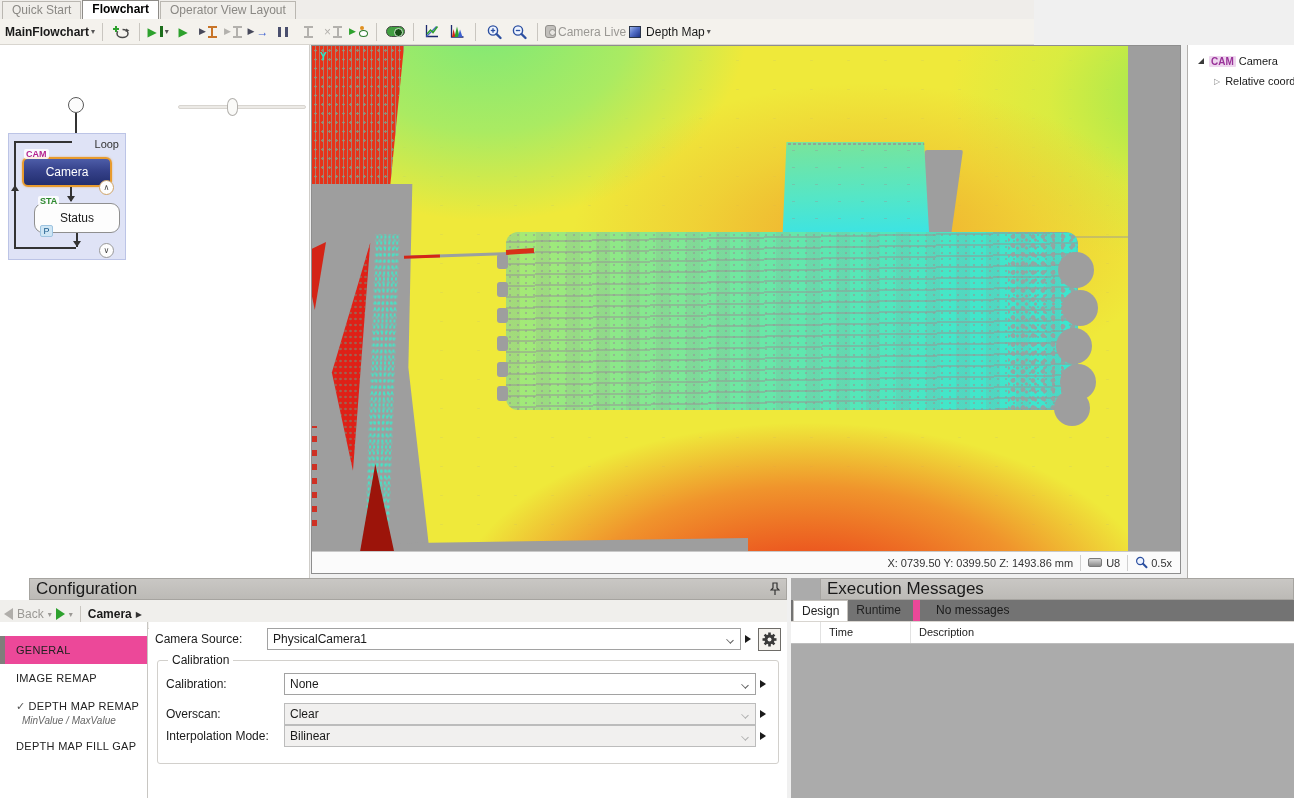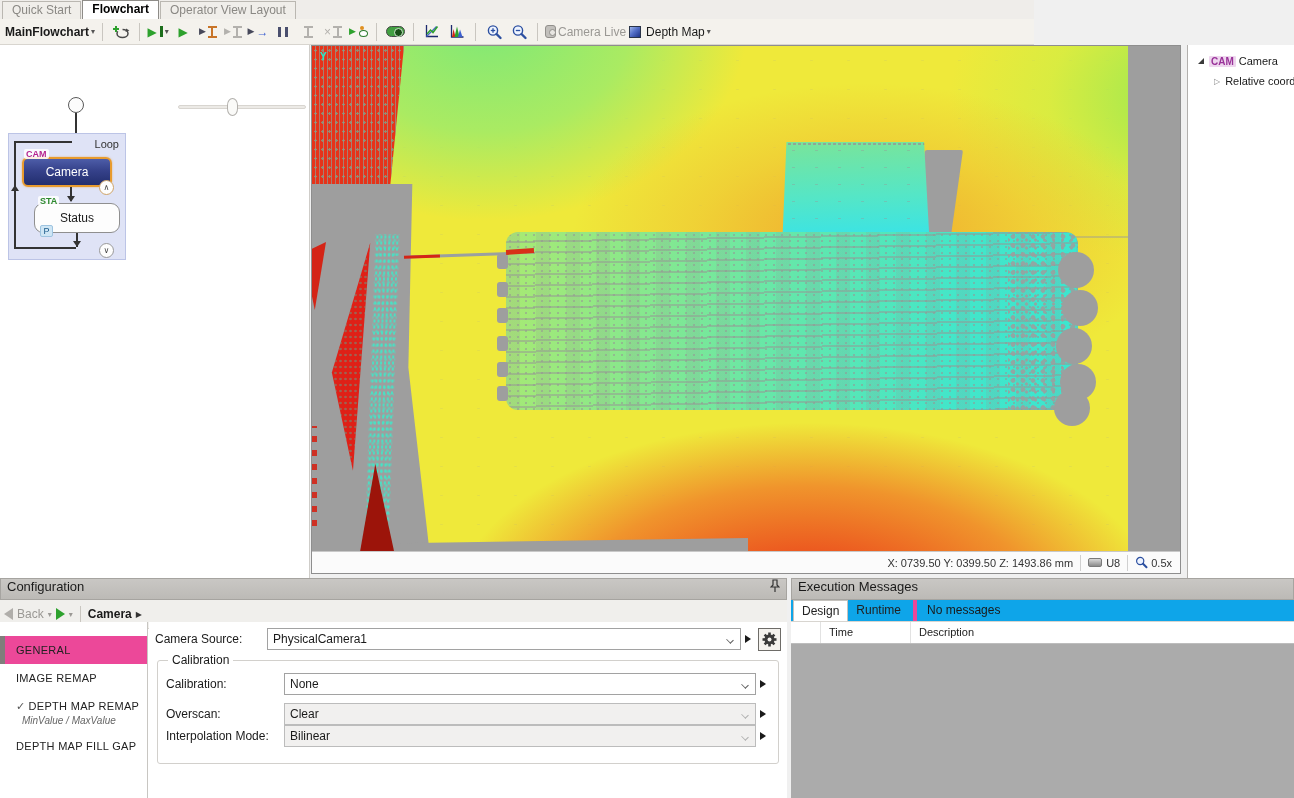--- a/index.html
+++ b/index.html
@@ -118,21 +118,21 @@
   
   .tree-panel { position:absolute; left:1187px; top:45px; width:107px; height:533px; background:#fff; border-left:1px solid #b2b0ad; overflow:hidden; }
   .tree-row { display:flex; align-items:center; height:20px; white-space:nowrap; font-size:11px; }
   .tree-row.lvl0 { padding-left:10px; margin-top:6px; }
   .tree-row.lvl1 { padding-left:26px; }
   .exp { width:0; height:0; border-bottom:6px solid #3a3a3a; border-left:6px solid transparent; margin-right:5px; }
   .col-tri { color:#8a8a8a; font-size:8px; margin-right:5px; }
   .tag-chip { color:#993299; background:#eed6ee; padding:0 2px; font-size:10px; font-weight:bold; margin-right:3px; border-radius:1px; }
 
   
-  .panel-header { height:22px; background:linear-gradient(180deg,#c9c7c4,#bcbab6); border:1px solid #a6a4a0; display:flex; align-items:flex-start; padding:0 6px; font-size:13px; }
+  .panel-header { height:22px; background:linear-gradient(180deg,#c9c7c4,#bcbab6); border:1px solid #a6a4a0; display:flex; align-items:center; padding:0 6px; font-size:17px;margin-left:29px; }
   .panel-header .ph-title { flex:1; }
   .config { position:absolute; left:0; top:578px; width:787px; height:220px; background:#fff; }
   .navbar { height:22px; background:#f0efec; border-bottom:1px solid #d8d5d0; display:flex; align-items:center; padding:14px 4px; gap:4px; }
   .tri-l { width:0; height:0; border-top:6px solid transparent; border-bottom:6px solid transparent; border-right:9px solid #b0aeaa; }
   .tri-r { width:0; height:0; border-top:6px solid transparent; border-bottom:6px solid transparent; border-left:9px solid #2da12d; }
   .nav-sep { width:1px; height:16px; background:#c9c6c0; margin:0 3px; }
   .crumb { font-weight:bold; }
   .crumb-arr { font-size:8px; color:#333; }
   .backlbl { color:#9a9894; }
   .steps { position:absolute; left:0; top:44px; bottom:0; width:148px; background:#fff; border-right:1px solid #c8c6c2; padding-top:14px; }
@@ -151,24 +151,24 @@
   .exprbtn { width:14px; height:22px; display:flex; align-items:center; justify-content:center; }
   .exprtri { width:0; height:0; border-left:6px solid #1a1a1a; border-top:4px solid transparent; border-bottom:4px solid transparent; }
   .gearbtn { width:23px; height:23px; border:1px solid #6e6c68; background:#f4f2ee; display:flex; align-items:center; justify-content:center; margin-left:3px; }
   .groupbox { position:relative; border:1px solid #d2d0cc; border-radius:3px; margin:10px 2px 0 2px; padding:12px 8px 8px 8px; }
   .grouplbl { position:absolute; left:10px; top:-8px; background:#fff; padding:0 4px; }
   .gb-row { display:flex; align-items:center; height:22px; margin-bottom:8px; }
   .gb-label { width:118px; flex:none; }
   .checkbox { width:13px; height:13px; border:1px solid #9e9c98; background:#f2f1f0; margin:0 5px 0 2px; }
 
   .exec { position:absolute; left:791px; top:578px; width:503px; height:220px; background:#ababab; }
-  .exec-tabs { height:22px; background:#0ea5e9; border-bottom:1px solid #d8d5d0; display:flex; align-items:center; padding-left:2px; }
+  .exec-tabs { height:22px; background:#737373; border-bottom:1px solid #d8d5d0; display:flex; align-items:center; padding-left:2px; }
   .etab { height:21px; line-height:20px; padding:0 8px; color:#222; }
   .etab.selected { background:#fff; border:1px solid #c5c2bd; border-bottom:none; }
-  .emsg { line-height:21px; padding-left:10px; border-left:4px solid #ec4899; margin-left:4px; }
+  .emsg { line-height:21px; padding-left:16px; border-left:7px solid #ec4899; margin-left:4px; }
   .exec-cols { height:22px; background:#fff; border-bottom:1px solid #bdbdbd; display:flex; align-items:center; font-size:11px; color:#222; }
   .ec0 { width:30px; height:100%; border-right:1px solid #e2e2e2; }
   .ec1 { width:90px; height:100%; line-height:21px; padding-left:8px; border-right:1px solid #e2e2e2; }
   .ec2 { flex:1; height:100%; line-height:21px; padding-left:8px; }
   .exec-body { position:absolute; left:0; top:66px; right:0; bottom:0; background:#ababab; }
 </style>
 </head>
 <body>
 
 <div id="app">

